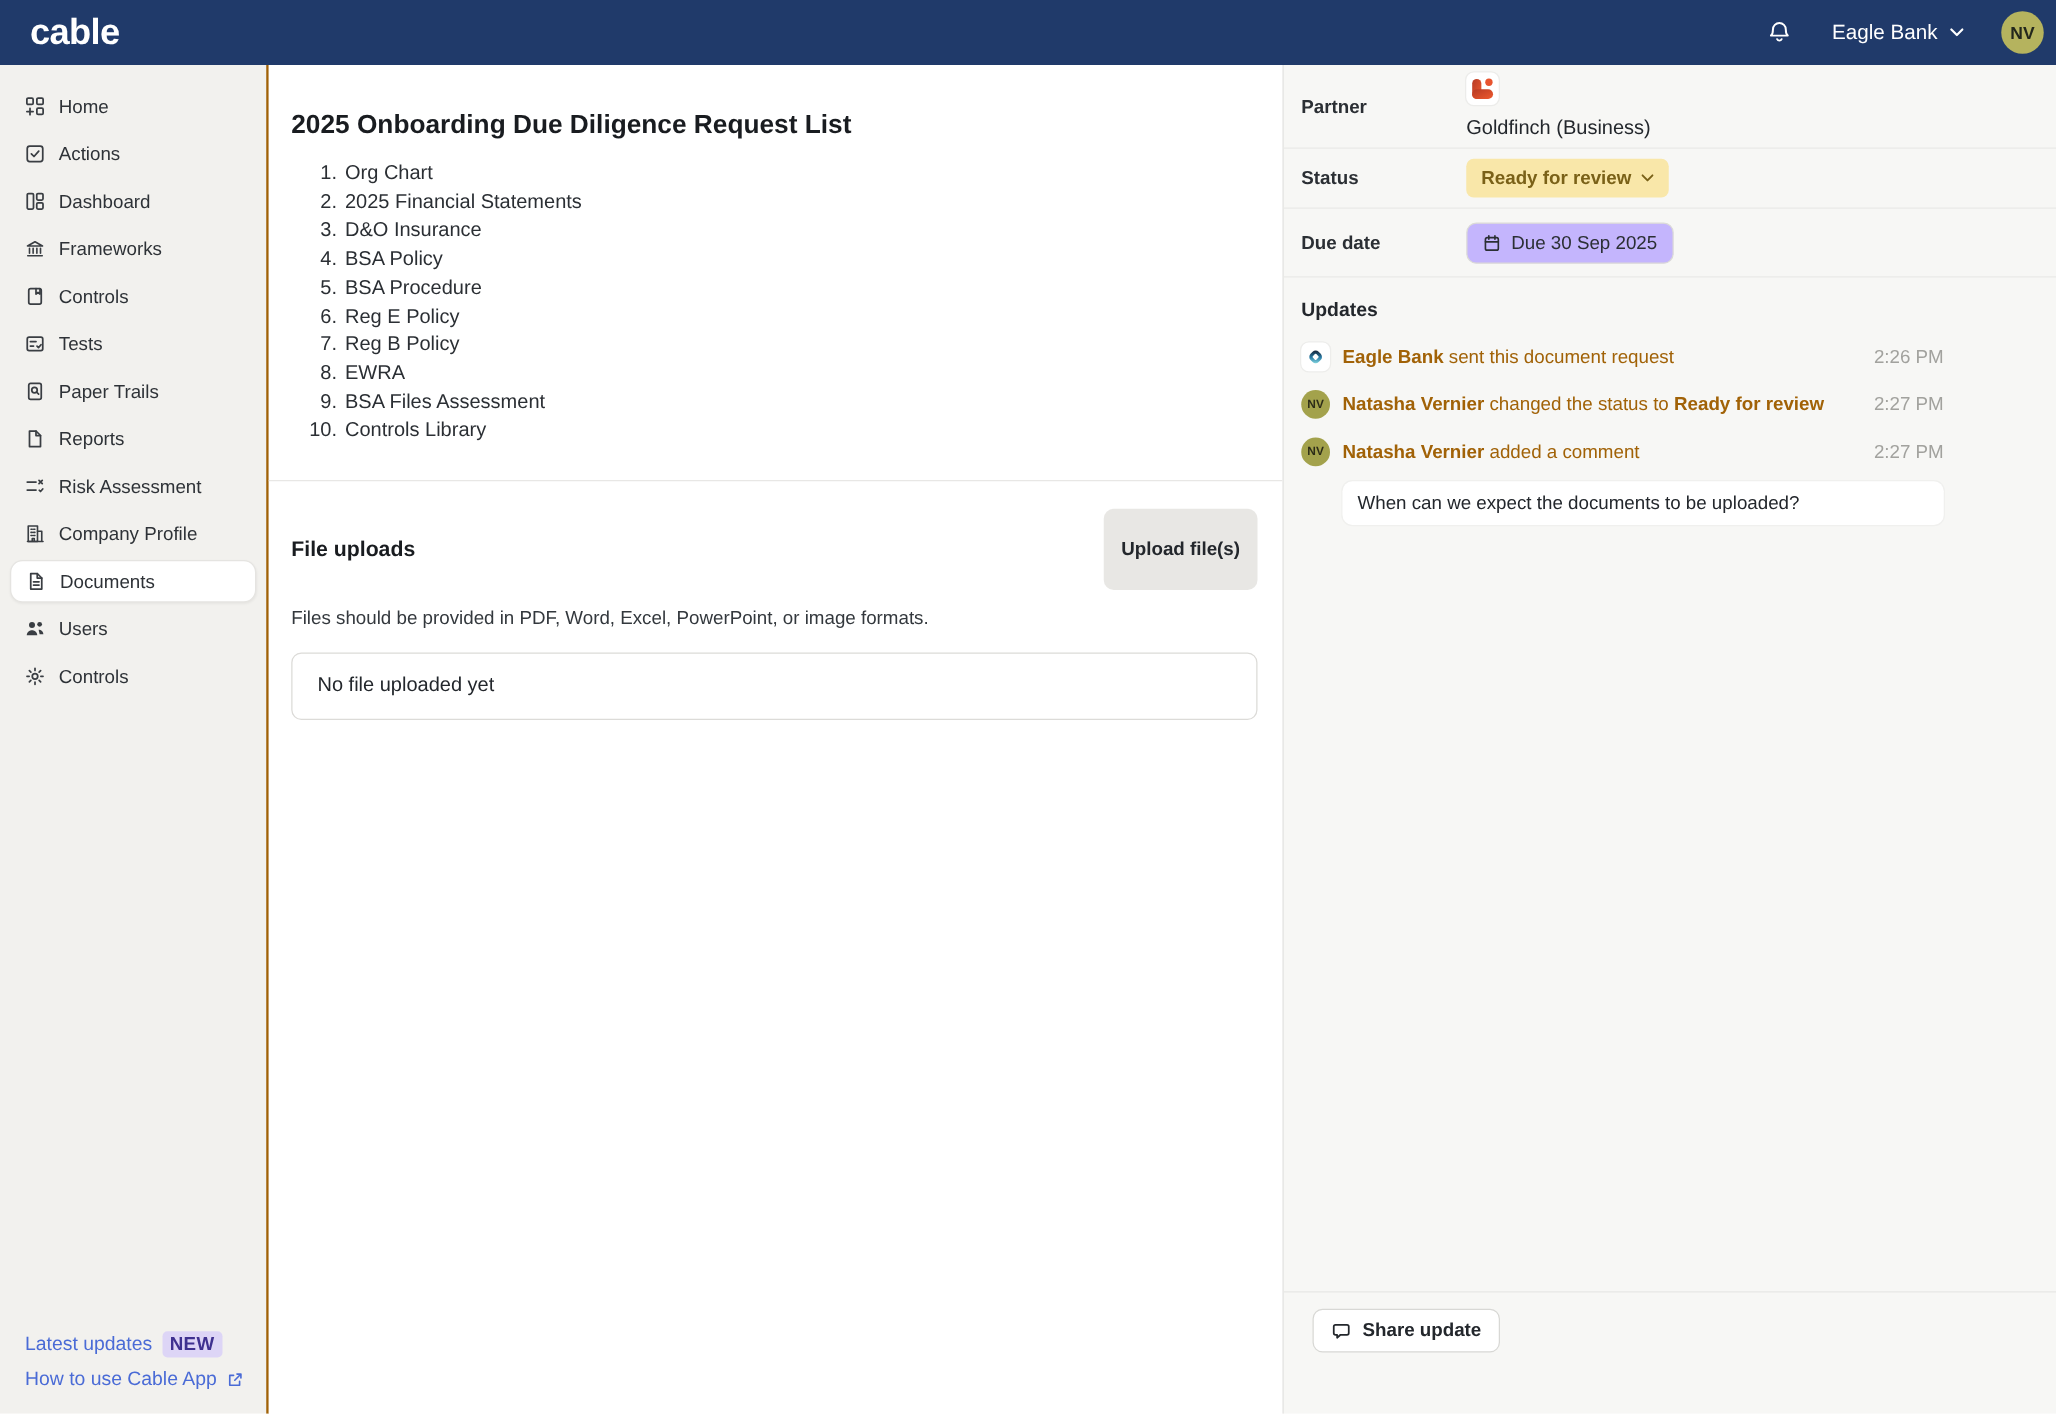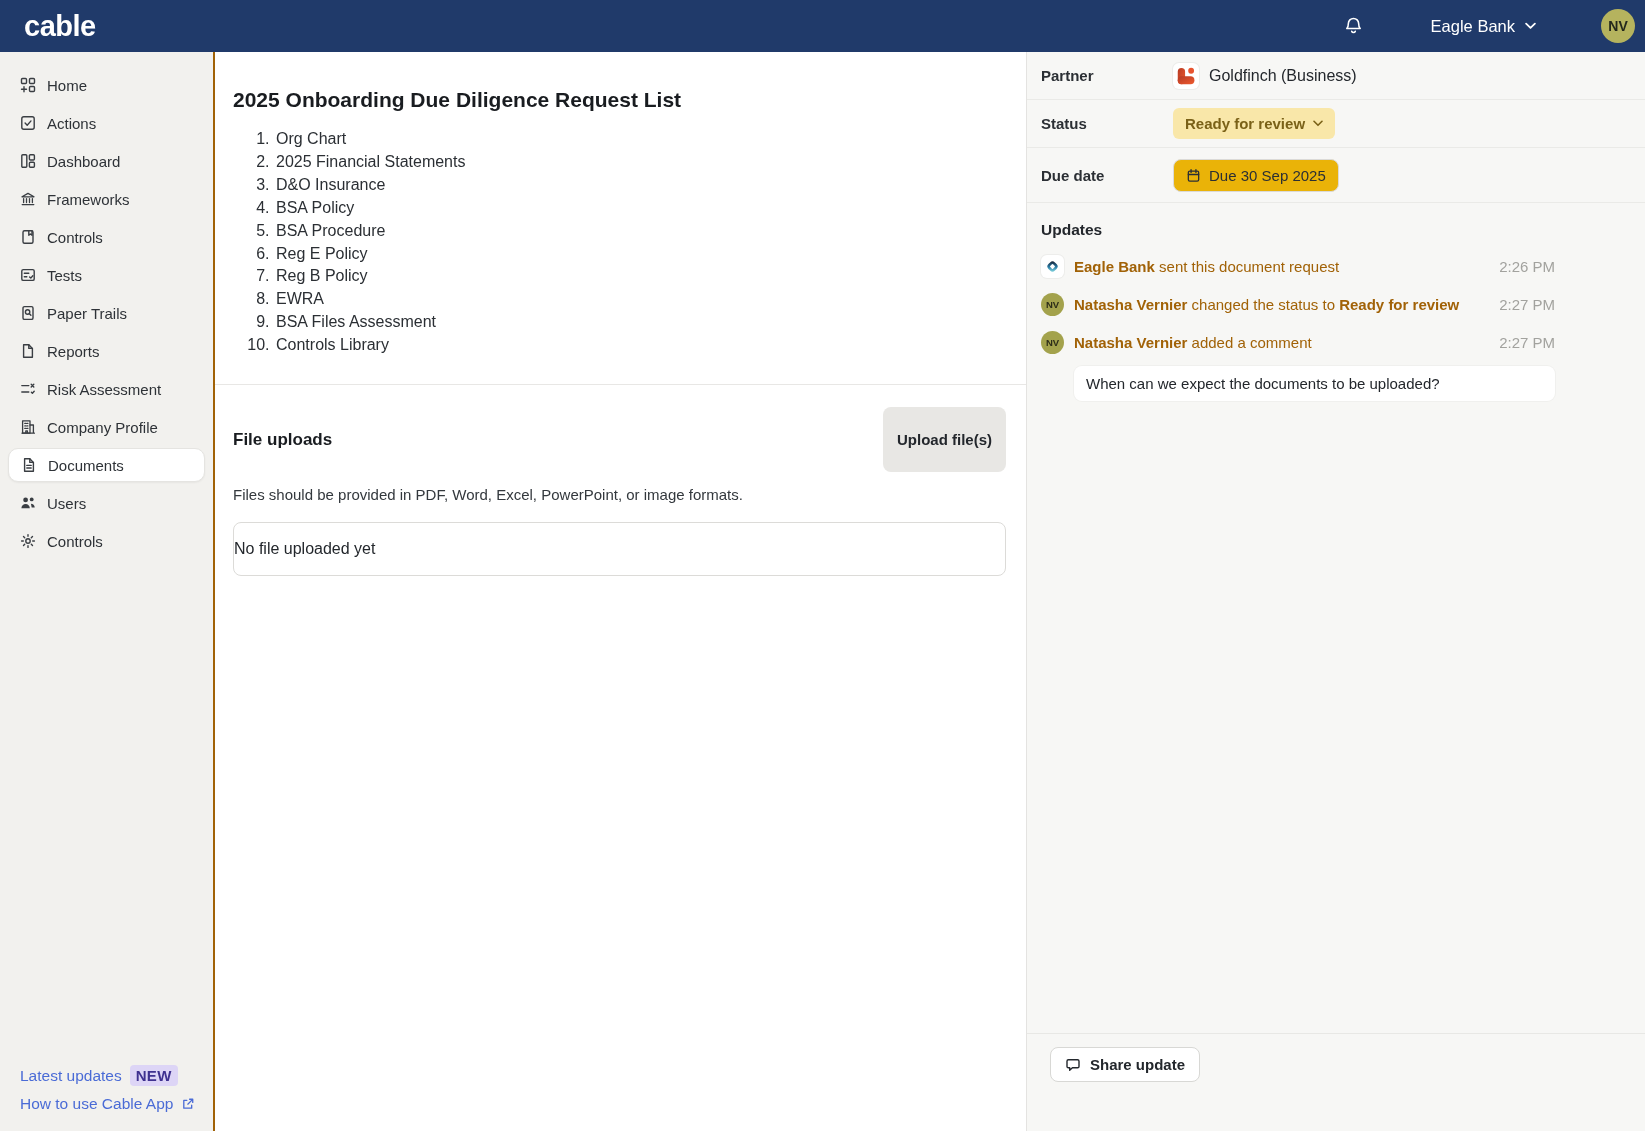--- a/index.html
+++ b/index.html
@@ -1,21 +1,21 @@
 <!DOCTYPE html>
 <html><head>
 <meta charset="utf-8">
 <style>
   * { margin:0; padding:0; box-sizing:border-box; }
   html,body { width:1645px; height:1131px; }
   body { font-family:"Liberation Sans","DejaVu Sans",sans-serif; color:#23272c; background:#fff; overflow:hidden; }
   .app { width:1645px; height:1131px; display:flex; flex-direction:column; }
 
   
-  .header { height:52px; background:#203a6a; display:flex; align-items:center; padding:0 8px 0 24px; flex:0 0 auto;gap:35px; }
+  .header { height:52px; background:#203a6a; display:flex; align-items:center; padding:0 8px 0 24px; flex:0 0 auto; }
   .logo { color:#fff; font-size:29px; font-weight:700; letter-spacing:-.5px; }
   .header-spacer { flex:1; }
   .icon-btn { background:none; border:none; cursor:pointer; display:flex; align-items:center; padding:6px; }
   .org-switcher { display:flex; align-items:center; gap:10px; color:#fff; font-size:16.5px; margin:0 30px 0 26px; background:none; border:none; cursor:pointer; }
   .avatar { width:34px; height:34px; border-radius:50%; background:#b5b35e; color:#23271c; font-size:14px; font-weight:600; display:flex; align-items:center; justify-content:center; margin-right:2px; }
 
   .body-row { flex:1; display:flex; min-height:0; }
 
   
   .sidebar { width:215px; flex:0 0 215px; background:#f2f1ee; border-right:2px solid #a16207; display:flex; flex-direction:column; padding-top:14px; }
@@ -31,30 +31,30 @@
   .doc-section { padding:36px 20px 0 18px; }
   .doc-title { font-size:21px; font-weight:700; color:#191c20; }
   ol.req-list { margin:16px 0 0 0; padding-left:41px; font-size:16px; color:#2b2f34; }
   ol.req-list li { line-height:22.9px; padding-left:2px; }
   .main-divider { border:none; border-top:1px solid #e8e7e5; margin:27px 0 0 0; }
   .uploads-section { padding:22px 20px 0 18px; }
   .uploads-head { display:flex; align-items:center; justify-content:space-between; }
   .uploads-title { font-size:17px; font-weight:700; color:#191c20; }
   .upload-btn { background:#e8e7e4; border:none; border-radius:8px; padding:24px 14px; font-size:15px; font-weight:600; color:#23272c; cursor:pointer; font-family:inherit; }
   .uploads-hint { margin-top:14px; font-size:15px; color:#33383d; }
-  .empty-box { margin-top:19px; border:1px solid #dcdbd8; border-radius:8px; background:#fff; height:54px; display:flex; align-items:center; padding:0 0; font-size:16px; color:#23272c; }
+  .empty-box { margin-top:19px; border:1px solid #dcdbd8; border-radius:8px; background:#fff; height:54px; display:flex; align-items:center; padding:0 20px; font-size:16px; color:#23272c; }
 
   
   .panel { width:619px; flex:0 0 619px; background:#f7f7f5; border-left:1px solid #e4e3e1; display:flex; flex-direction:column; }
   .meta-row { display:flex; align-items:center; min-height:48px; padding:6px 14px; border-bottom:1px solid #eaeae7; }
   .meta-label { width:132px; flex:0 0 132px; font-size:15px; font-weight:600; color:#2b2f34; }
-  .meta-value { display:flex; align-items:center; gap:10px; font-size:16px; color:#23272c; }
+  .meta-value { display:flex; align-items:flex-start; gap:10px; font-size:16px; color:#23272c;flex-direction:column; }
   .partner-logo { width:26px; height:26px; border-radius:6px; background:#fff; box-shadow:0 0 0 1px #ececea; display:flex; align-items:center; justify-content:center; }
   .status-badge { background:#f9e7a9; border:none; border-radius:6px; padding:7px 12px; font-size:15px; font-weight:700; color:#7a6118; display:flex; align-items:center; gap:8px; cursor:pointer; font-family:inherit; }
-  .due-btn { background:#eab308; border:1px solid #dbdad7; border-radius:8px; padding:7px 12px; font-size:15px; font-weight:500; color:#2b2f34; display:flex; align-items:center; gap:8px; cursor:pointer; font-family:inherit; }
+  .due-btn { background:#c4b5fd; border:1px solid #dbdad7; border-radius:8px; padding:7px 12px; font-size:15px; font-weight:500; color:#2b2f34; display:flex; align-items:center; gap:8px; cursor:pointer; font-family:inherit; }
 
   .updates { flex:1; padding:18px 90px 0 14px; min-height:0; }
   .updates-title { font-size:15.5px; font-weight:700; color:#23272c; margin-bottom:16px; }
   .update-entry { display:flex; align-items:center; gap:10px; margin-bottom:15px; }
   .u-avatar { width:23px; height:23px; border-radius:50%; flex:0 0 23px; display:flex; align-items:center; justify-content:center; }
   .u-avatar.initials { background:#a3a24c; color:#2c2c18; font-size:9.5px; font-weight:700; }
   .u-avatar.logo { background:#fff; border-radius:6px; box-shadow:0 0 0 1px #ededeb; }
   .u-text { font-size:15px; color:#a16207; flex:1; min-width:0; }
   .u-text b { font-weight:700; }
   .u-time { font-size:15px; color:#a2a29e; white-space:nowrap; }

